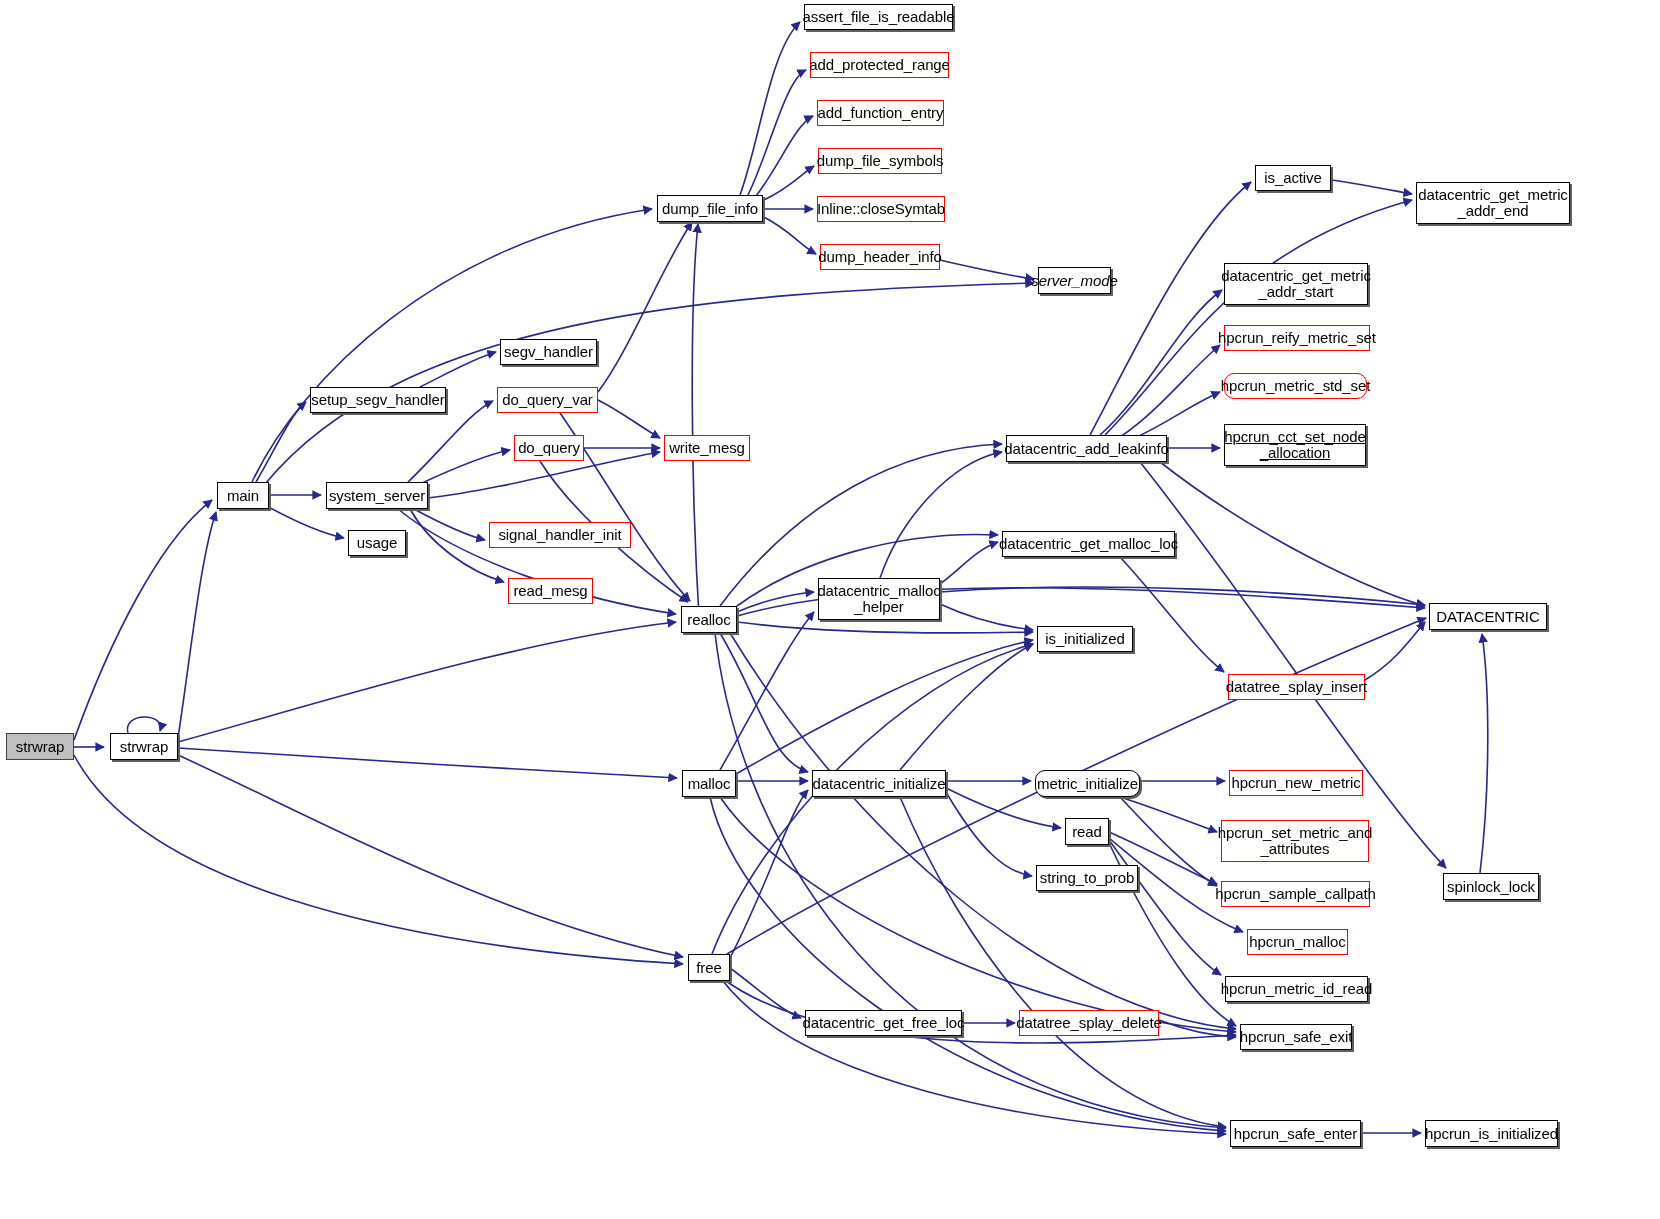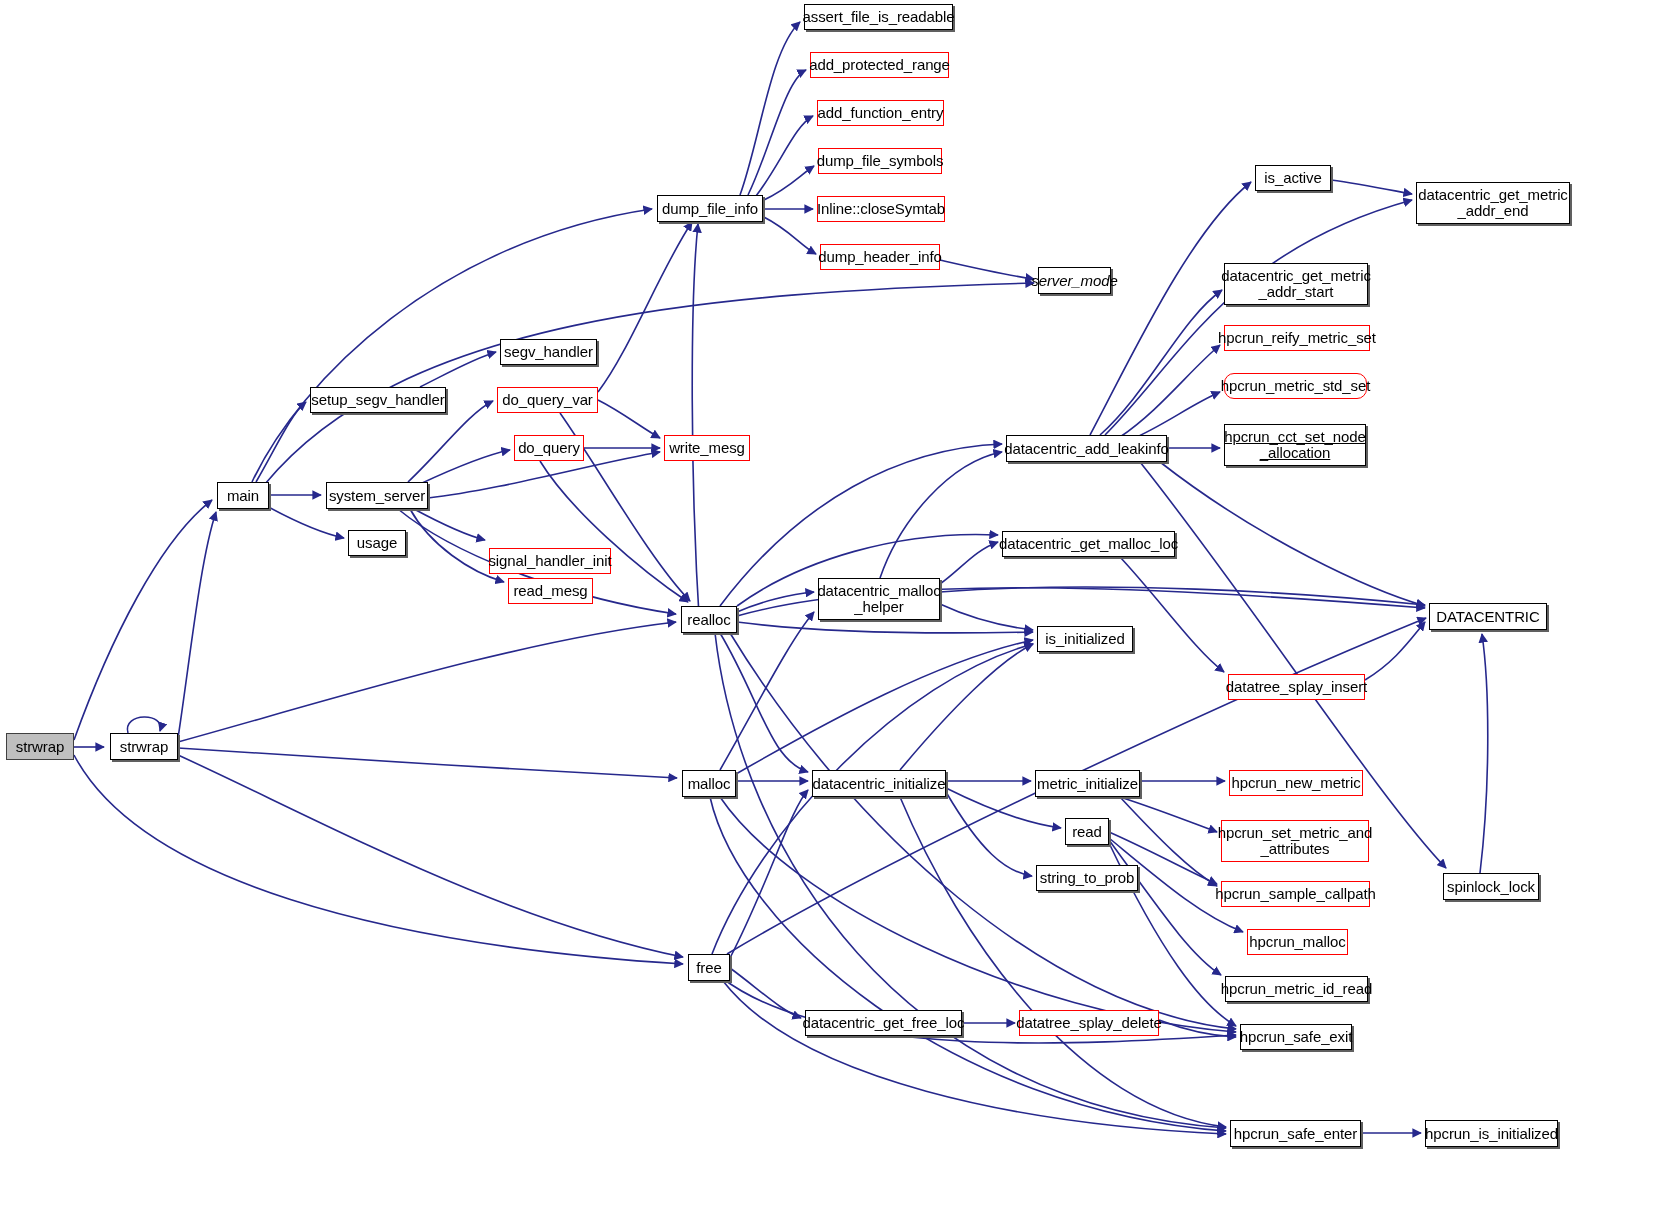--- a/index.html
+++ b/index.html
@@ -187,21 +187,21 @@
   </svg>
 <div class="node root" style="left: 6px; top: 733px; width: 68px; height: 27px;">strwrap</div>
     <div class="node shadow" style="left: 110px; top: 733px; width: 68px; height: 27px;">strwrap</div>
     <div class="node shadow" style="left: 217px; top: 482px; width: 52px; height: 27px;">main</div>
     <div class="node shadow" style="left: 310px; top: 387px; width: 136px; height: 26px;">setup_segv_handler</div>
     <div class="node shadow" style="left: 348px; top: 530px; width: 58px; height: 26px;">usage</div>
     <div class="node shadow" style="left: 326px; top: 482px; width: 102px; height: 27px;">system_server</div>
     <div class="node shadow" style="left: 500px; top: 339px; width: 97px; height: 26px;">segv_handler</div>
     <div class="node red" style="left: 497px; top: 387px; width: 101px; height: 26px;">do_query_var</div>
     <div class="node red" style="left: 514px; top: 435px; width: 70px; height: 26px;">do_query</div>
-    <div class="node red" style="left: 489px; top: 548px; width: 122px; height: 26px; text-align: right;">signal_handler_init</div>
+    <div class="node red" style="left: 489px; top: 522px; width: 142px; height: 26px; text-align: right;">signal_handler_init</div>
     <div class="node red" style="left: 508px; top: 578px; width: 85px; height: 26px;">read_mesg</div>
     <div class="node red" style="left: 664px; top: 435px; width: 86px; height: 26px;">write_mesg</div>
     <div class="node shadow" style="left: 657px; top: 195px; width: 106px; height: 27px;">dump_file_info</div>
     <div class="node shadow" style="left: 804px; top: 4px; width: 149px; height: 26px;">assert_file_is_readable</div>
     <div class="node red" style="left: 810px; top: 52px; width: 139px; height: 26px;">add_protected_range</div>
     <div class="node red" style="left: 817px; top: 100px; width: 127px; height: 26px;">add_function_entry</div>
     <div class="node red" style="left: 818px; top: 148px; width: 124px; height: 26px;">dump_file_symbols</div>
     <div class="node red" style="left: 817px; top: 196px; width: 128px; height: 26px;">Inline::closeSymtab</div>
     <div class="node red" style="left: 820px; top: 244px; width: 120px; height: 26px;">dump_header_info</div>
     <div class="node shadow" style="left: 1038px; top: 267px; width: 73px; height: 27px; font-style: italic;">server_mode</div>
@@ -217,21 +217,21 @@
     <div class="node shadow" style="left: 1006px; top: 435px; width: 161px; height: 27px;">datacentric_add_leakinfo</div>
     <div class="node shadow" style="left: 1002px; top: 531px; width: 173px; height: 26px;">datacentric_get_malloc_loc</div>
     <div class="node shadow" style="left: 818px; top: 578px; width: 122px; height: 42px;">datacentric_malloc
 _helper</div>
     <div class="node shadow" style="left: 681px; top: 606px; width: 56px; height: 27px;">realloc</div>
     <div class="node shadow" style="left: 1037px; top: 626px; width: 96px; height: 26px;">is_initialized</div>
     <div class="node shadow" style="left: 1429px; top: 603px; width: 118px; height: 27px;">DATACENTRIC</div>
     <div class="node red" style="left: 1228px; top: 674px; width: 137px; height: 26px;">datatree_splay_insert</div>
     <div class="node shadow" style="left: 682px; top: 770px; width: 54px; height: 27px;">malloc</div>
     <div class="node shadow" style="left: 812px; top: 770px; width: 134px; height: 27px;">datacentric_initialize</div>
-    <div class="node shadow" style="left: 1035px; top: 770px; width: 105px; height: 27px;">metric_initialize</div>
+    <div class="node shadow" style="left: 1035px; top: 770px; width: 105px; height: 27px; border-radius: 10px;">metric_initialize</div>
     <div class="node shadow" style="left: 1065px; top: 818px; width: 44px; height: 27px;">read</div>
     <div class="node shadow" style="left: 1036px; top: 865px; width: 102px; height: 26px;">string_to_prob</div>
     <div class="node red" style="left: 1229px; top: 770px; width: 134px; height: 26px;">hpcrun_new_metric</div>
     <div class="node red" style="left: 1221px; top: 820px; width: 148px; height: 42px;">hpcrun_set_metric_and
 _attributes</div>
     <div class="node red" style="left: 1221px; top: 881px; width: 149px; height: 26px;">hpcrun_sample_callpath</div>
     <div class="node red" style="left: 1247px; top: 929px; width: 101px; height: 26px;">hpcrun_malloc</div>
     <div class="node shadow" style="left: 1225px; top: 976px; width: 143px; height: 26px;">hpcrun_metric_id_read</div>
     <div class="node shadow" style="left: 1240px; top: 1024px; width: 112px; height: 26px;">hpcrun_safe_exit</div>
     <div class="node shadow" style="left: 1443px; top: 873px; width: 96px; height: 27px;">spinlock_lock</div>

